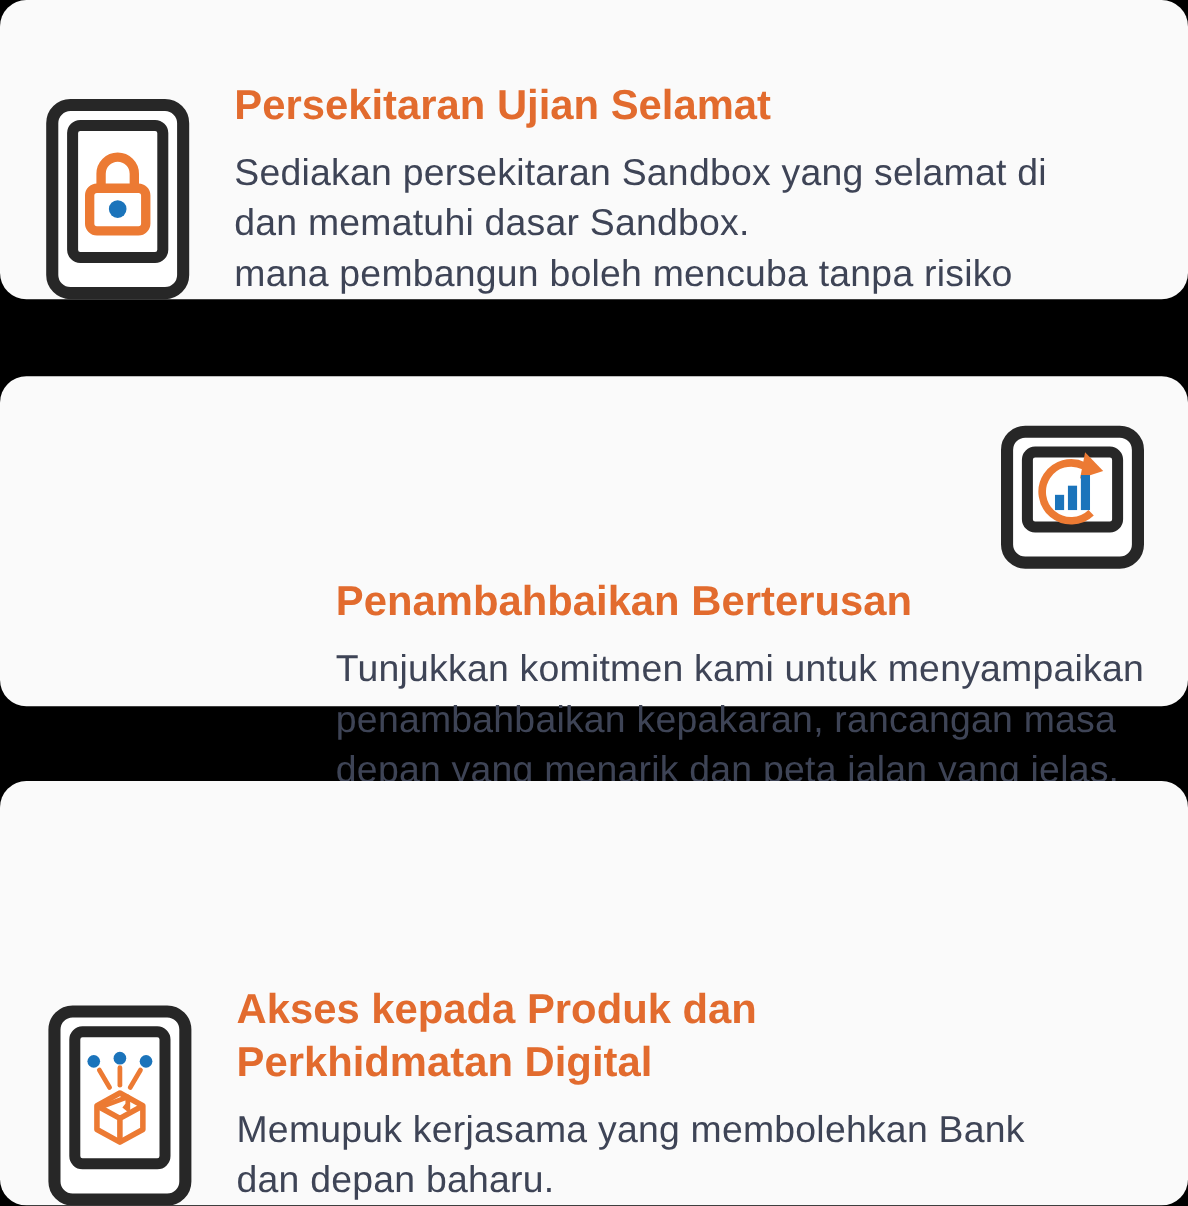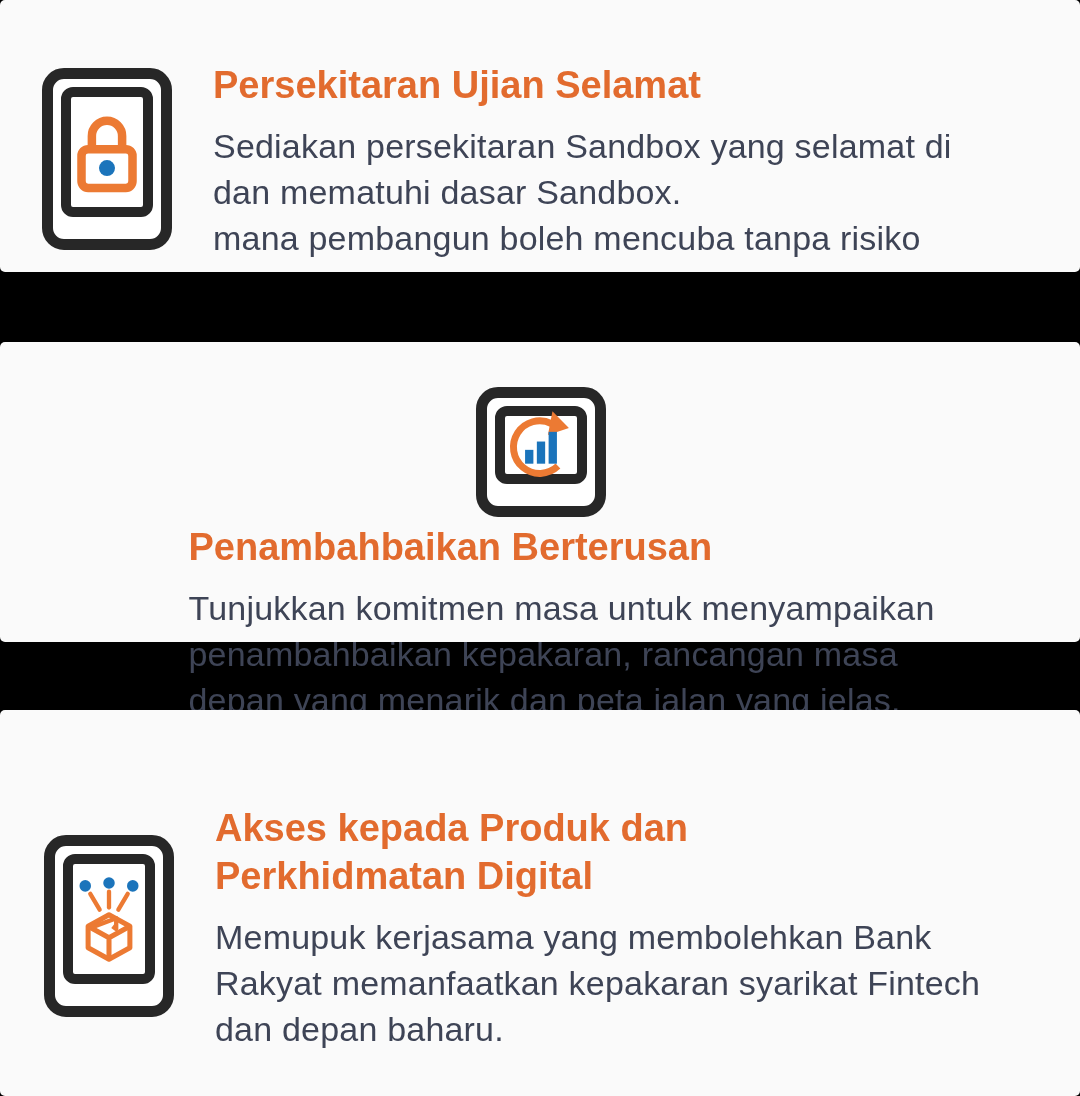--- a/index.html
+++ b/index.html
@@ -14,23 +14,23 @@
   *{box-sizing:border-box;}
   html,body{margin:0;padding:0;}
   body{
     width:1080px;height:1096px;overflow:hidden;
     background:var(--page-bg);
     font-family:"Liberation Sans", sans-serif;
   }
   .page{width:1080px;height:1096px;display:flex;flex-direction:column;}
   .card{
     background:var(--card-bg);
-    border-radius:5px;
+    border-radius:24px;
     display:flex;
-    align-items:center;
+    align-items:flex-end;
     padding:44px 40px 0 42px;
   }
   .card.c1{height:303px;margin-bottom:70px;}
   .card.c2{height:300px;margin-bottom:68px;flex-direction:column;}
   .card.c3{height:432px;padding-left:44px;}
   
   .device{
     flex:0 0 130px;
     width:130px;height:182px;
     border:11px solid var(--icon-outline);
@@ -106,21 +106,21 @@
           <rect class="fill-b" x="46" y="45" width="12" height="32"></rect>
           <rect class="fill-b" x="63" y="31" width="12" height="46"></rect>
         </svg>
       </div>
     </div>
     <div class="textcol">
       <h2 class="title">
           <div>Penambahbaikan Berterusan</div>
         </h2>
       <div class="body">
-          <div>Tunjukkan komitmen masa untuk menyampaikan</div>
+          <div>Tunjukkan komitmen kami untuk menyampaikan</div>
           <div>penambahbaikan kepakaran, rancangan masa</div>
           <div>depan yang menarik dan peta jalan yang jelas.</div>
         </div>
     </div>
   </section>
 
   <section class="card c3">
     <div class="device">
       <div class="screen">
         <svg width="84" height="102" viewBox="0 0 100 120">
@@ -136,19 +136,18 @@
         </svg>
       </div>
     </div>
     <div class="textcol">
       <h2 class="title">
           <div>Akses kepada Produk dan</div>
           <div>Perkhidmatan Digital</div>
         </h2>
       <div class="body">
           <div>Memupuk kerjasama yang membolehkan Bank</div>
-          <div>Rakyat memanfaatkan kepakaran syarikat Fintech</div>
           <div>dan depan baharu.</div>
         </div>
     </div>
   </section>
 
 </div>
 
 </body></html>

